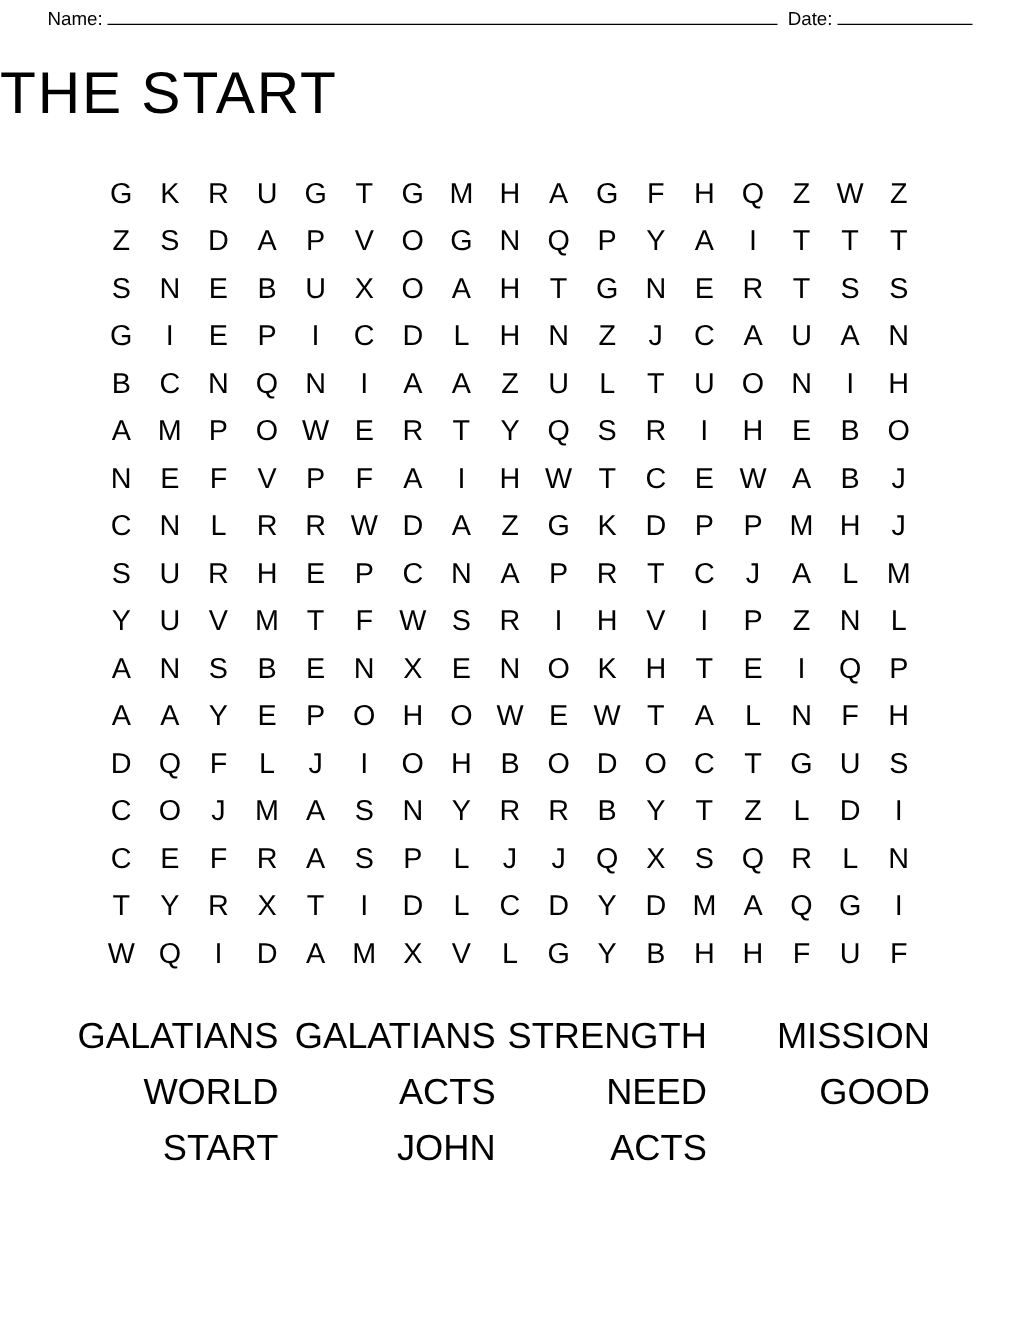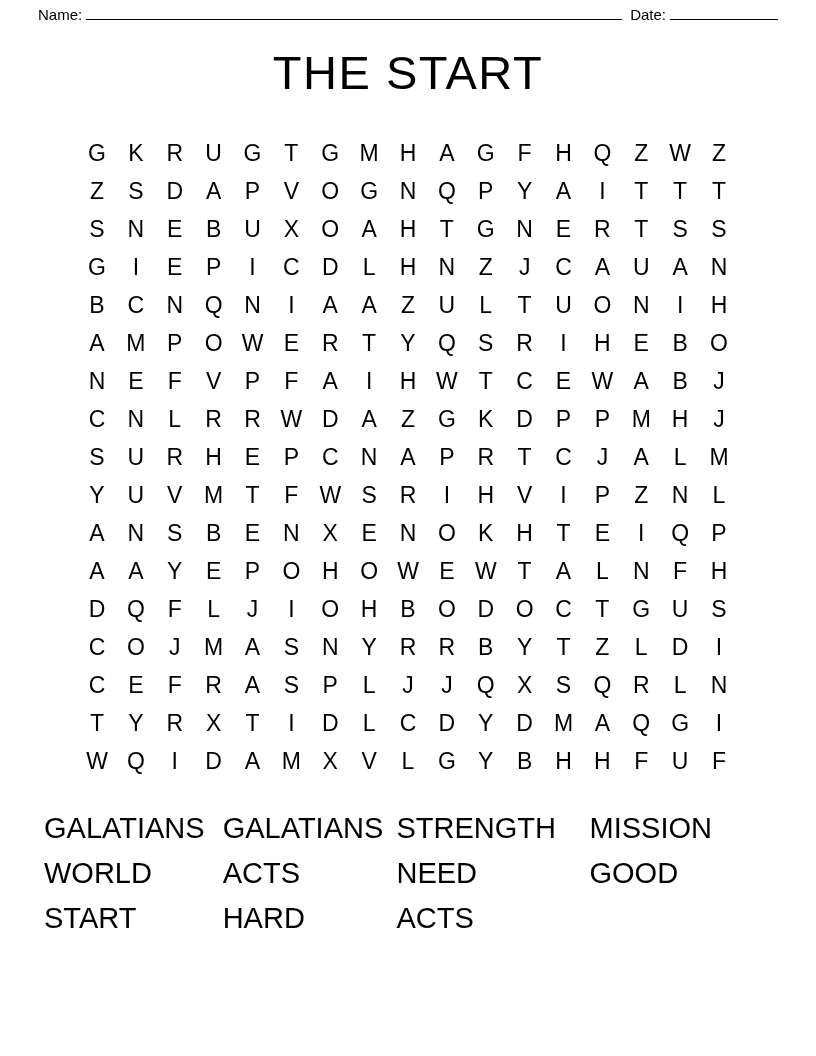--- a/index.html
+++ b/index.html
@@ -43,21 +43,21 @@
     flex: 1 1 auto;
     margin: 0 8px 0 4px;
   }
   .date-rule {
     width: 108px;
     margin-left: 4px;
   }
 
   
   .title {
-    text-align: center;
+    text-align: left;
     font-size: 47px;
     font-weight: 400;
     letter-spacing: 1.5px;
     margin: 22px 0 0 0;
     font-family: "Liberation Sans", sans-serif;
   }
 
   
   .grid {
     margin: 34px auto 0 auto;
@@ -79,20 +79,21 @@
     font-family: "Liberation Sans", sans-serif;
   }
 
   
   .wordlist {
     margin: 26px 0 0 44px;
     width: 700px;
     display: flex;
     flex-direction: column;
     gap: 0px;
+    text-align: right;
   }
   .word-row {
     display: flex;
     height: 45px;
     line-height: 45px;
   }
   .word {
     font-size: 29px;
     font-family: "Liberation Sans", sans-serif;
     letter-spacing: 0px;
@@ -450,19 +451,19 @@
       <span class="word col3">MISSION</span>
     </div>
     <div class="word-row">
       <span class="word col0">WORLD</span>
       <span class="word col1">ACTS</span>
       <span class="word col2">NEED</span>
       <span class="word col3">GOOD</span>
     </div>
     <div class="word-row">
       <span class="word col0">START</span>
-      <span class="word col1">HARD</span>
+      <span class="word col1">JOHN</span>
       <span class="word col2">ACTS</span>
       <span class="word col3"></span>
     </div>
   </div>
 
 </div>
 
 </body></html>

